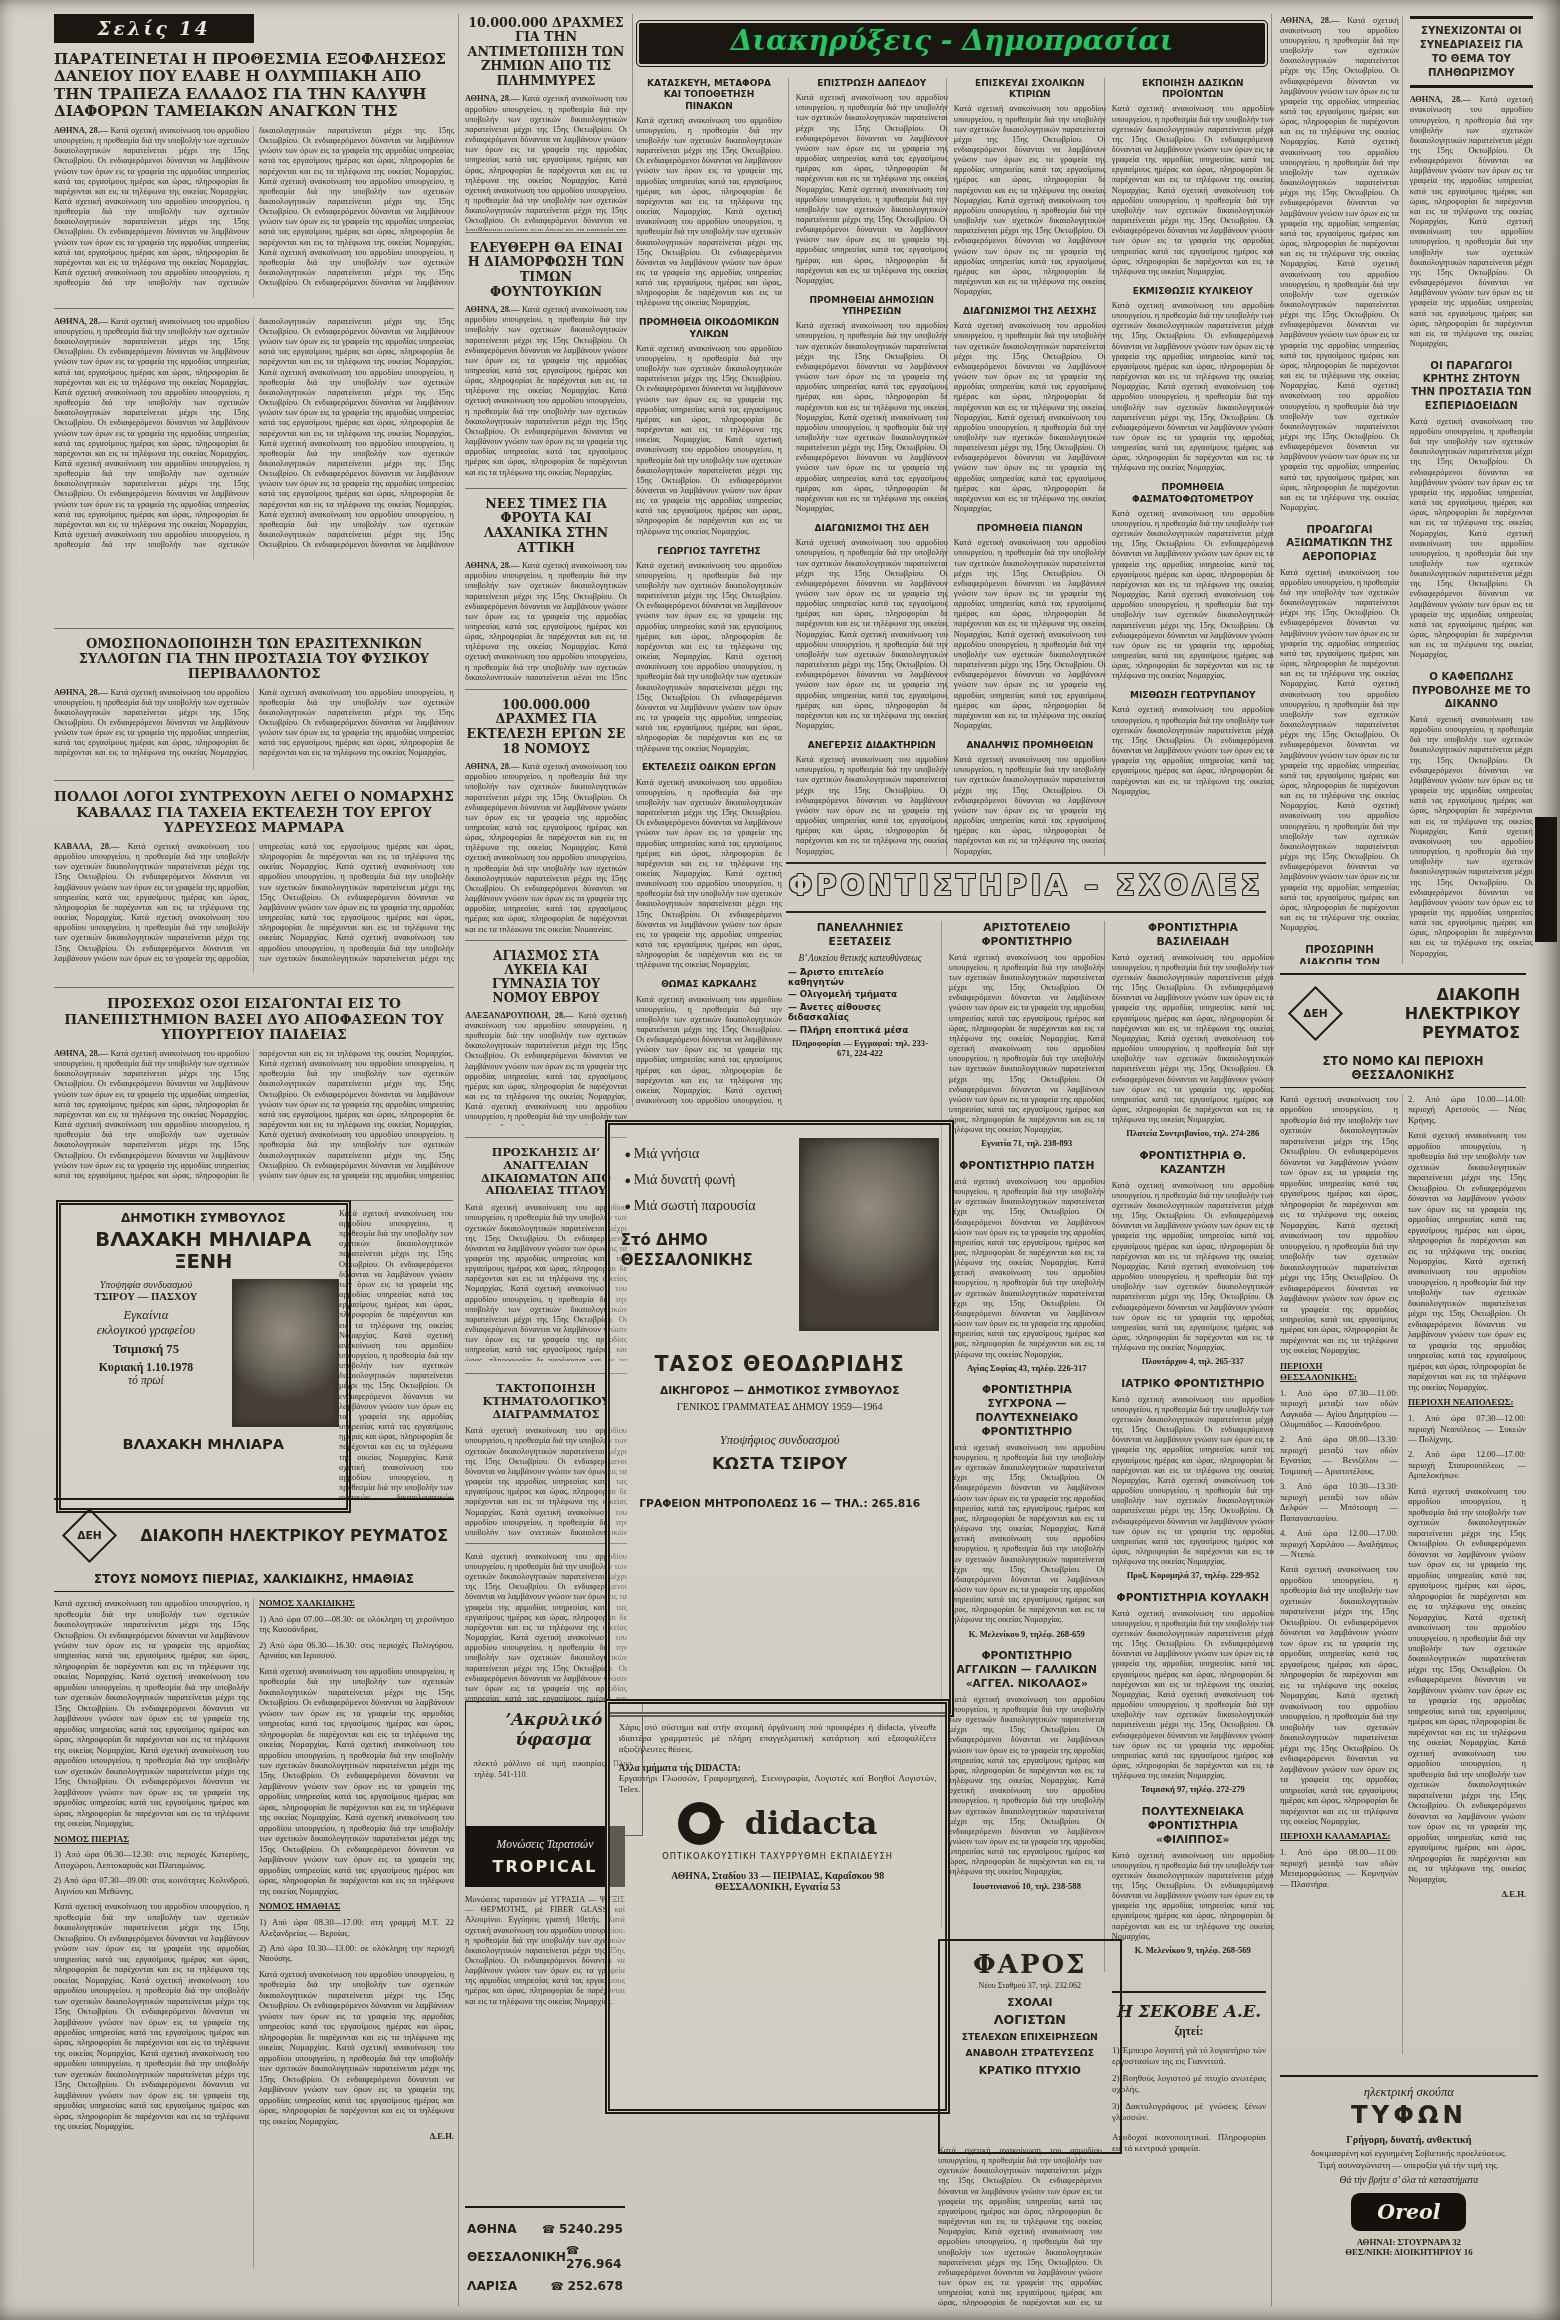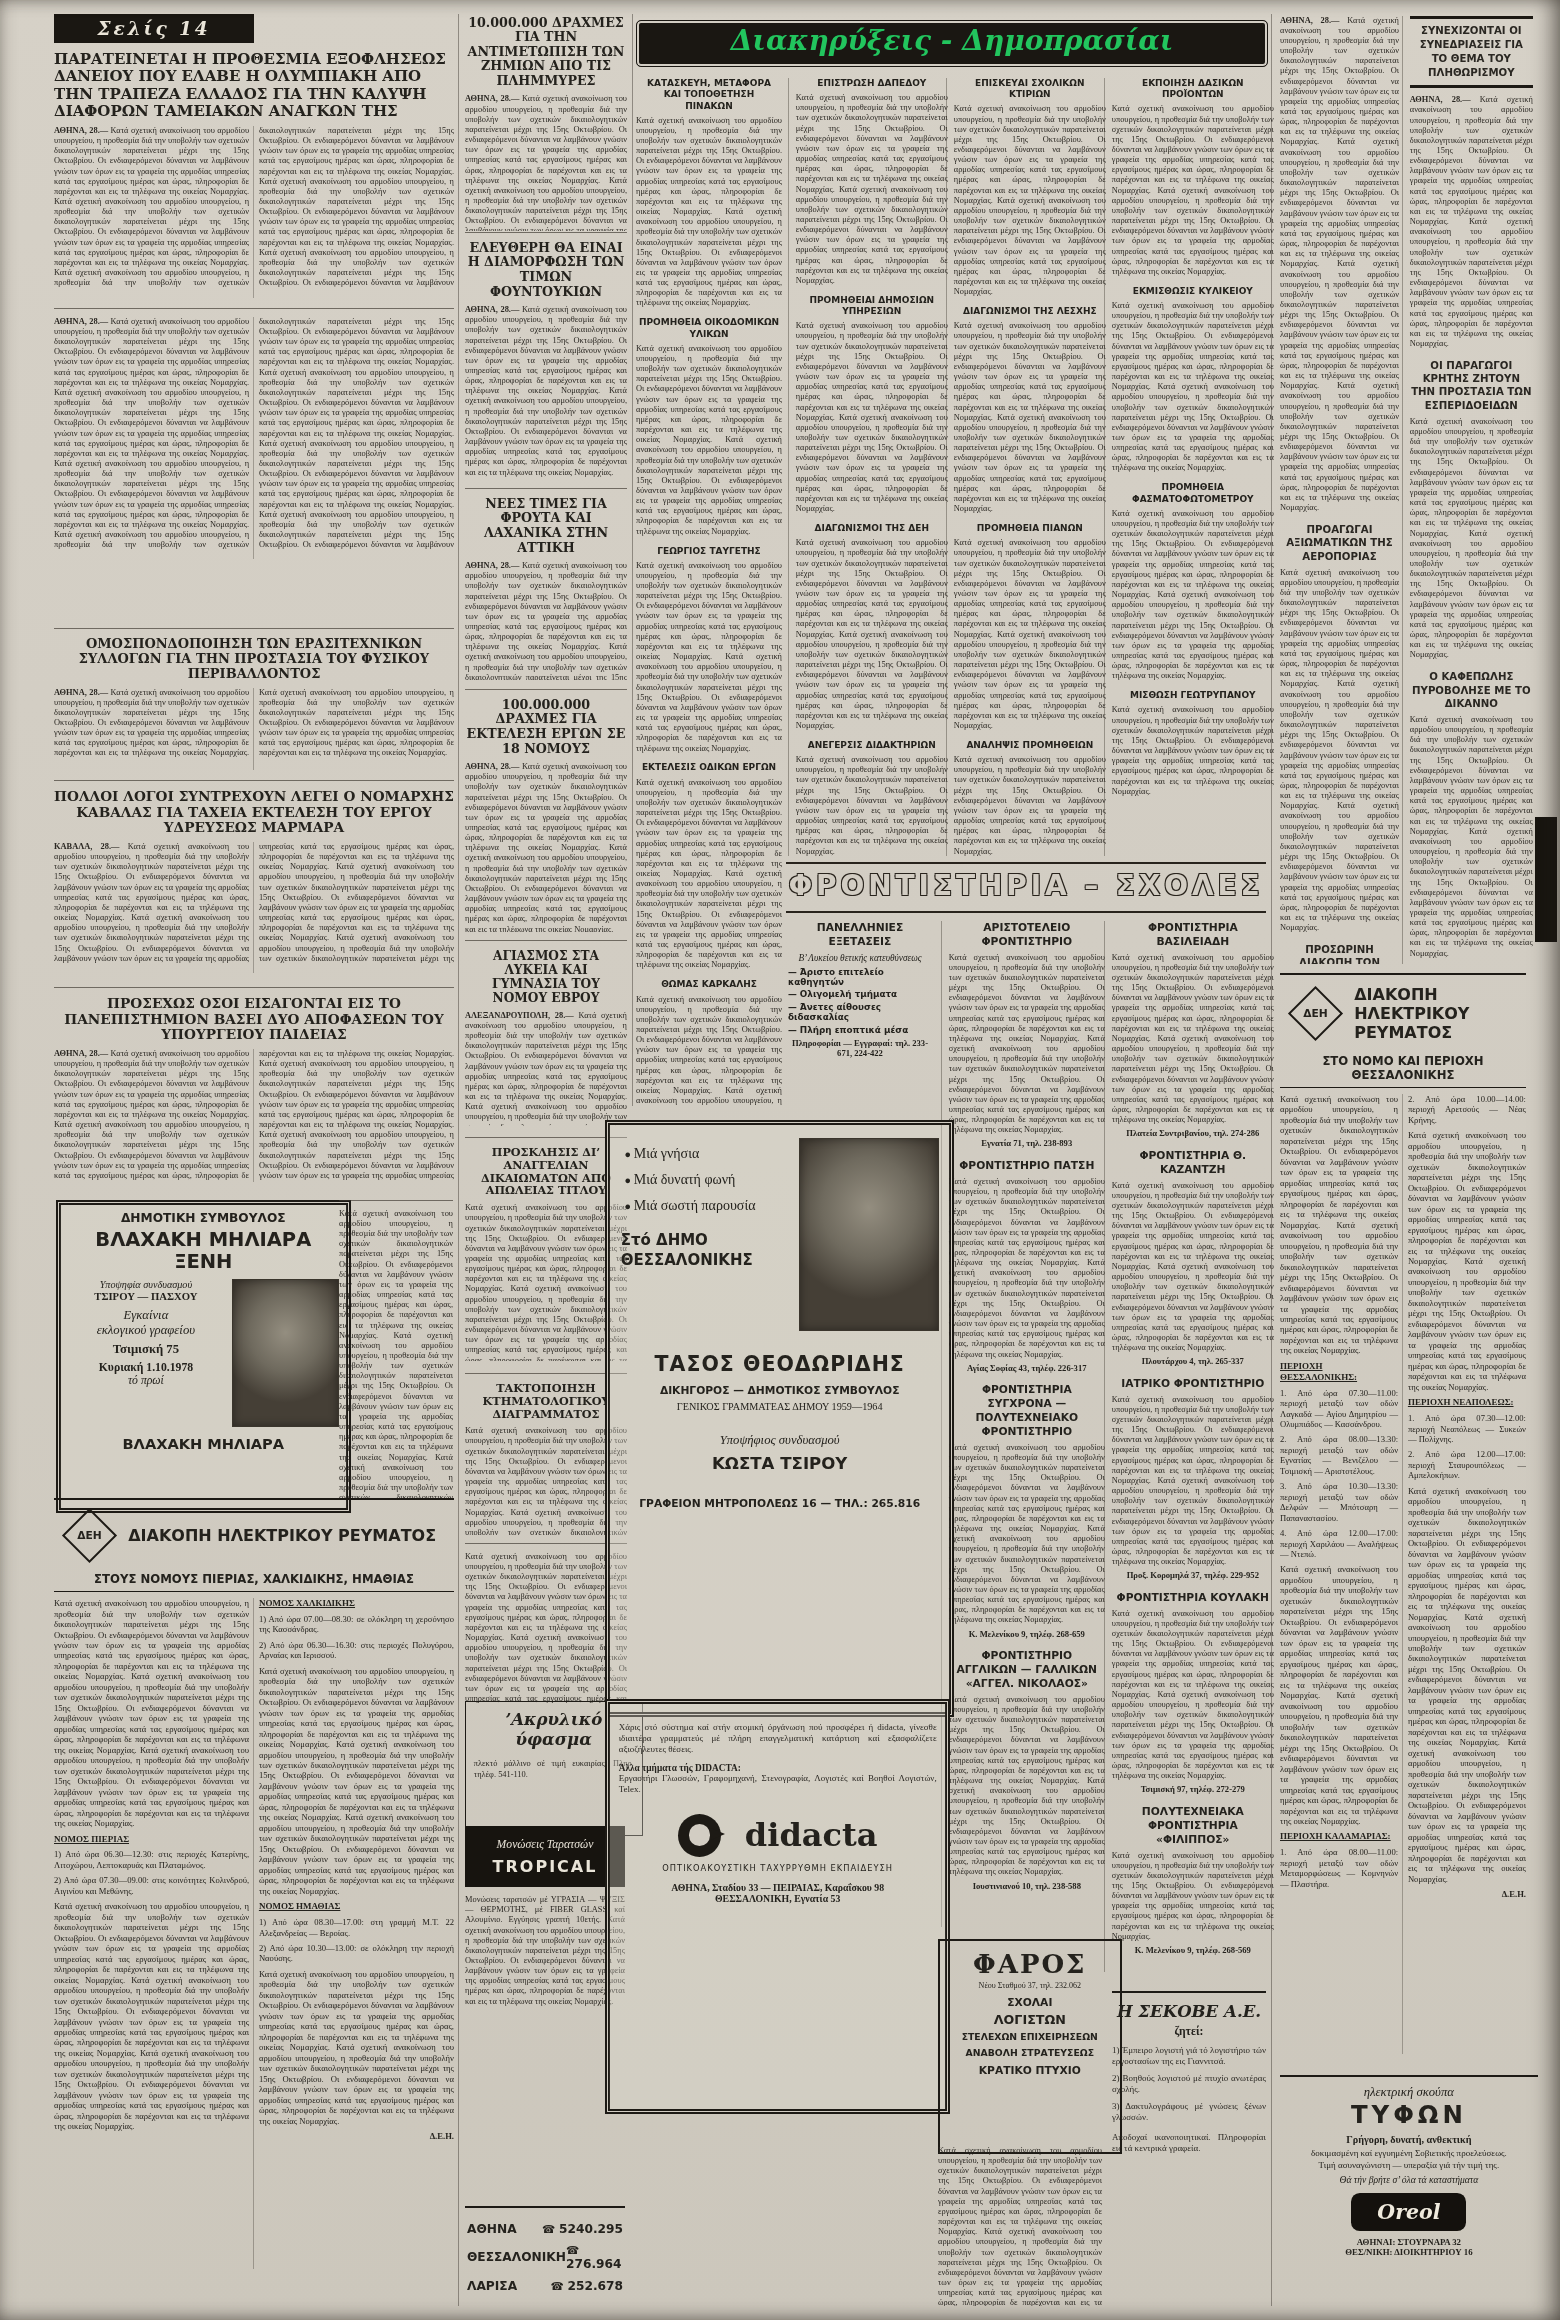--- a/index.html
+++ b/index.html
@@ -47,21 +47,21 @@
         text-align:center;margin-bottom:6.8px;}
   .photo{background:radial-gradient(ellipse 62% 48% at 50% 36%,#948e80 0%,#6f6a5e 55%,#453f36 100%),#5a544b;
         border:1px solid #3a352c;box-shadow:inset 0 0 9.8px rgba(0,0,0,.4);}
   .deihead{display:flex;align-items:center;gap:15.6px;padding:9.8px 5.9px 7.8px;border-top:2px solid #1d1a15;}
   .deilogo{display:inline-block;width:35px;height:35px;border:2.9px solid #1d1a15;
         transform:rotate(45deg);position:relative;flex:none;margin:5.9px 3.9px 5.9px 9.8px;}
   .deilogo i{position:absolute;inset:0;display:flex;align-items:center;justify-content:center;
         transform:rotate(-45deg);font-family:"DejaVu Sans",sans-serif;font-style:normal;
         font-weight:bold;font-size:10.7px;}
   .deititle{font-family:"DejaVu Sans",sans-serif;font-weight:bold;font-size:16px;line-height:1.2;
-        flex:1;text-align:left;}
+        flex:1;text-align:right;}
   .deisub{font-family:"DejaVu Sans",sans-serif;font-weight:bold;font-size:11.7px;text-align:center;
         margin:3.9px 0 5.9px;border-bottom:1px solid #1d1a15;padding-bottom:4.9px;}
   .deibody{font-size:8.6px;line-height:1.22;text-align:justify;
         column-count:2;column-gap:9.8px;column-rule:1px solid rgba(60,54,46,.35);}
   .deibody p{margin:0 0 4.9px;}
   .reg{font-weight:bold;text-decoration:underline;font-size:9px;}
   .sig{text-align:right;font-weight:bold;}
   .adbox{border:2px solid #1d1a15;box-shadow:inset 0 0 0 1px #d2cdc3,inset 0 0 0 2.9px #1d1a15;
         background:rgba(222,217,207,.35);}
   .tb{font-size:14px;margin:8.8px 0 8.8px 3.9px;line-height:1.2;}
@@ -427,21 +427,21 @@
     <div class="c" style="font-size:10.2px;margin-top:3.9px">ΓΕΝΙΚΟΣ ΓΡΑΜΜΑΤΕΑΣ ΔΗΜΟΥ 1959—1964</div>
     <div class="c i" style="font-size:12.7px;margin-top:21.5px">Υποψήφιος συνδυασμού</div>
     <div class="c b" style="font-family:'DejaVu Sans',sans-serif;font-size:16.6px;margin-top:5.9px">ΚΩΣΤΑ ΤΣΙΡΟΥ</div>
     <div class="c b" style="font-family:'DejaVu Sans',sans-serif;font-size:10.7px;margin-top:23.4px">ΓΡΑΦΕΙΟΝ ΜΗΤΡΟΠΟΛΕΩΣ 16 — ΤΗΛ.: 265.816</div>
   </div>
 
   <div class="abs adbox" style="left:605px;top:1699px;width:318px;height:388px;padding:11.7px">
     <div class="ab" style="font-size:9px;margin-top:9.8px">Χάρις στό σύστημα καί στήν ατομική όργάνωση πού προσφέρει ή didacta, γίνεσθε ιδιαιτέρα γραμματεύς μέ πλήρη επαγγελματική κατάρτιση καί εξασφαλίζετε αξιοζήλευτες θέσεις.</div>
     <div class="b" style="font-size:9.3px;margin-top:7.8px">Άλλα τμήματα τής DIDACTA:</div>
     <div class="ab" style="font-size:9px">Εργαστήρι Γλωσσών, Γραφομηχανή, Στενογραφία, Λογιστές καί Βοηθοί Λογιστών, Telex.</div>
-    <div style="display:flex;align-items:center;justify-content:center;gap:24px;margin-top:19px">
+    <div style="display:flex;align-items:center;justify-content:center;gap:24px;margin-top:7px">
       <div class="dlogo"></div>
       <div class="b" style="font-family:'DejaVu Serif',serif;font-size:32px">didacta</div>
     </div>
     <div class="c" style="font-family:'DejaVu Sans',sans-serif;font-size:8.3px;letter-spacing:1px;margin-top:5.9px">ΟΠΤΙΚΟΑΚΟΥΣΤΙΚΗ ΤΑΧΥΡΡΥΘΜΗ ΕΚΠΑΙΔΕΥΣΗ</div>
     <div class="c b" style="font-size:9.8px;margin-top:9.8px">ΑΘΗΝΑ, Σταδίου 33 — ΠΕΙΡΑΙΑΣ, Καραΐσκου 98</div>
     <div class="c b" style="font-size:9.8px">ΘΕΣΣΑΛΟΝΙΚΗ, Εγνατία 53</div>
   </div>
 
   <div class="abs" style="left:938px;top:1939px;width:164px;height:195px;border:2px solid #1d1a15;padding:7.8px">
     <div class="c b" style="font-family:'DejaVu Serif',serif;font-size:26px;letter-spacing:2px">ΦΑΡΟΣ</div>

